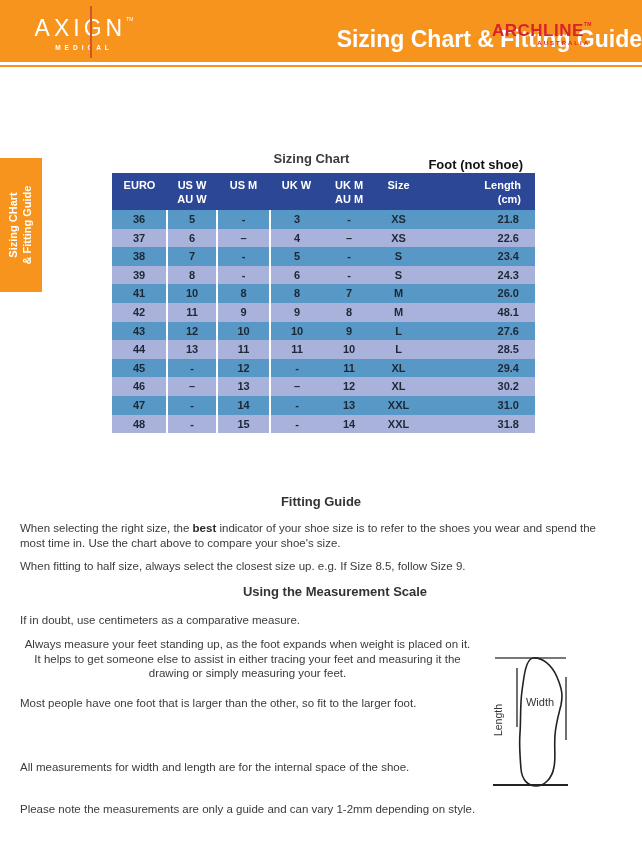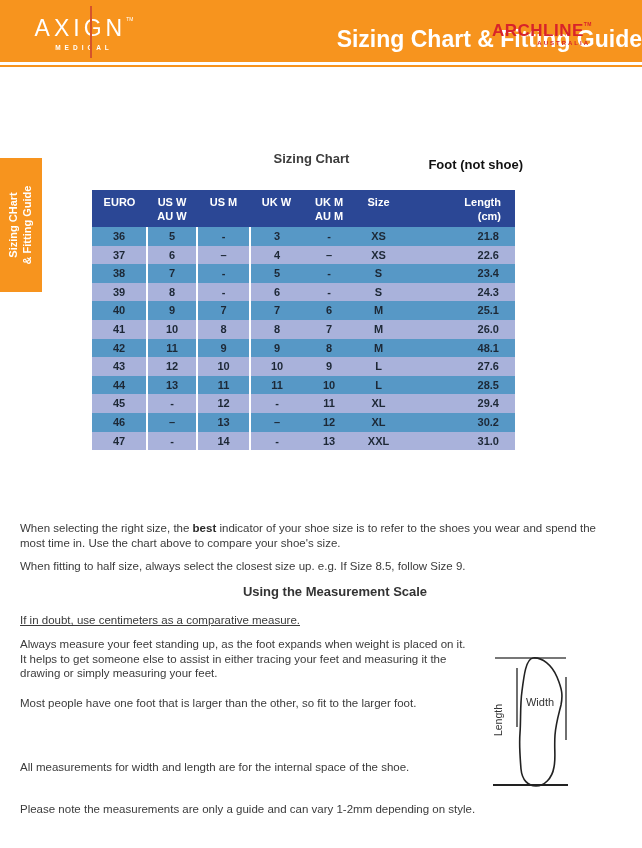--- a/index.html
+++ b/index.html
@@ -26,22 +26,22 @@
   .side-tab-text { position:absolute; left:0; top:0; width:134px; height:42px;
     transform:rotate(-90deg) translate(-134px,0); transform-origin:top left;
     display:flex; flex-direction:column; justify-content:center; text-align:center;
     color:#ffffff; font-size:11px; font-weight:700; line-height:1.25; }
 
   
   .chart-title { position:absolute; left:100px; top:151px; width:423px; text-align:center;
     font-size:13px; font-weight:700; color:#3c3c3c; }
   .chart-note { position:absolute; left:100px; top:157px; width:423px; text-align:right;
     font-size:13px; font-weight:700; color:#111111; }
-  table.sizing { position:absolute; left:92px; top:173px; width:423px;
-    border-collapse:collapse; table-layout:fixed;margin-top:17px; }
+  table.sizing { position:absolute; left:112px; top:173px; width:423px;
+    border-collapse:collapse; table-layout:fixed; }
   table.sizing th { background:#2B4795; color:#ffffff; font-size:11px; font-weight:700;
     vertical-align:top; padding-top:5px; white-space:pre-line; line-height:1.3; height:37px; text-align:center; }
   table.sizing th:last-child { text-align:right; padding-right:14px; }
   table.sizing td { font-size:11px; font-weight:700; color:#1d2836; text-align:center;
     height:18.6px; line-height:18.6px; padding:0; }
   table.sizing td:last-child { text-align:right; padding-right:16px; }
   table.sizing tbody tr:nth-child(odd) td  { background:#5798C6; }
   table.sizing tbody tr:nth-child(even) td { background:#A9B2DB; }
   table.sizing td:nth-child(1), table.sizing td:nth-child(2), table.sizing td:nth-child(3)
     { border-right:2px solid #ffffff; }
@@ -138,29 +138,20 @@
         <tr>
           <td>39</td>
           <td>8</td>
           <td>-</td>
           <td>6</td>
           <td>-</td>
           <td>S</td>
           <td>24.3</td>
         </tr>
         <tr>
-          <td>40</td>
-          <td>9</td>
-          <td>7</td>
-          <td>7</td>
-          <td>6</td>
-          <td>M</td>
-          <td>25.1</td>
-        </tr>
-        <tr>
           <td>41</td>
           <td>10</td>
           <td>8</td>
           <td>8</td>
           <td>7</td>
           <td>M</td>
           <td>26.0</td>
         </tr>
         <tr>
           <td>42</td>
@@ -209,29 +200,39 @@
         </tr>
         <tr>
           <td>47</td>
           <td>-</td>
           <td>14</td>
           <td>-</td>
           <td>13</td>
           <td>XXL</td>
           <td>31.0</td>
         </tr>
+        <tr>
+          <td>48</td>
+          <td>-</td>
+          <td>15</td>
+          <td>-</td>
+          <td>14</td>
+          <td>XXL</td>
+          <td>31.8</td>
+        </tr>
       </tbody>
   </table>
 
+  <div class="h2" style="top:494px;">Fitting Guide</div>
   <div class="para" style="top:521px; width:602px;"><span>When selecting the right size, the </span><b>best</b><span> indicator of your shoe size is to refer to the shoes you wear and spend the most time in. Use the chart above to compare your shoe's size.</span></div>
   <div class="para" style="top:559px; width:602px;">When fitting to half size, always select the closest size up. e.g. If Size 8.5, follow Size 9.</div>
 
   <div class="h2" style="top:584px;margin-left:28px;">Using the Measurement Scale</div>
-  <div class="para" style="top:613px; width:560px;text-decoration:underline;">If in doubt, use centimeters as a comparative measure.</div>
-  <div class="para" style="top:637px; width:455px;">Always measure your feet standing up, as the foot expands when weight is placed on it. It helps to get someone else to assist in either tracing your feet and measuring it the drawing or simply measuring your feet.</div>
+  <div class="para" style="top:613px; width:560px;">If in doubt, use centimeters as a comparative measure.</div>
+  <div class="para" style="top:637px; width:455px;text-align:center;">Always measure your feet standing up, as the foot expands when weight is placed on it. It helps to get someone else to assist in either tracing your feet and measuring it the drawing or simply measuring your feet.</div>
   <div class="para" style="top:760px; width:560px;">All measurements for width and length are for the internal space of the shoe.</div>
   <div class="para" style="top:696px; width:470px;">Most people have one foot that is larger than the other, so fit to the larger foot.</div>
   <div class="para" style="top:786px; width:460px;margin-top:16px;">Please note the measurements are only a guide and can vary 1-2mm depending on style.</div>
 
   <svg class="foot-diagram" width="150" height="155" viewBox="0 0 150 155">
     <line x1="7" y1="13" x2="78" y2="13" stroke="#777777" stroke-width="2.2"></line>
     <line x1="5" y1="140" x2="80" y2="140" stroke="#222222" stroke-width="1.8"></line>
     <path d="M45,13 C54,12 64,20 69,32 C74,44 75,50 73,60 C70,72 68,78 67,90 C66,105 68,112 66,122 C64,134 56,141 48,141 C40,141 34,135 33,124 C32,112 31,100 32,88 C33,74 32,60 34,46 C36,30 38,14 45,13 Z" fill="none" stroke="#222222" stroke-width="1.6" stroke-linejoin="round"></path>
     <line x1="29" y1="23" x2="29" y2="82" stroke="#333333" stroke-width="1.4"></line>
     <line x1="78" y1="32" x2="78" y2="95" stroke="#333333" stroke-width="1.4"></line>

